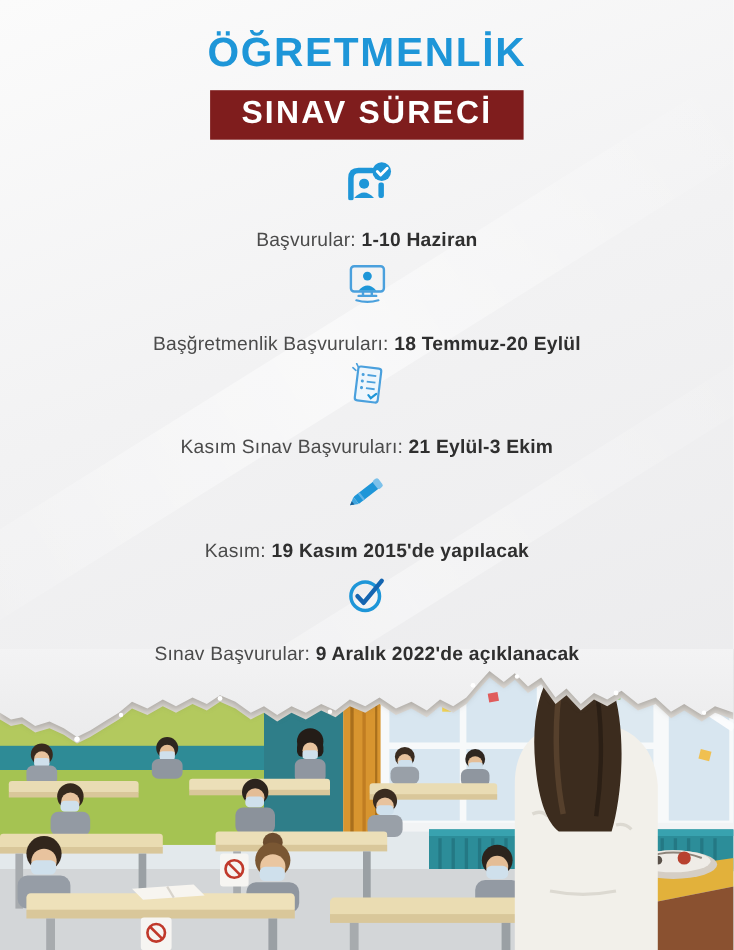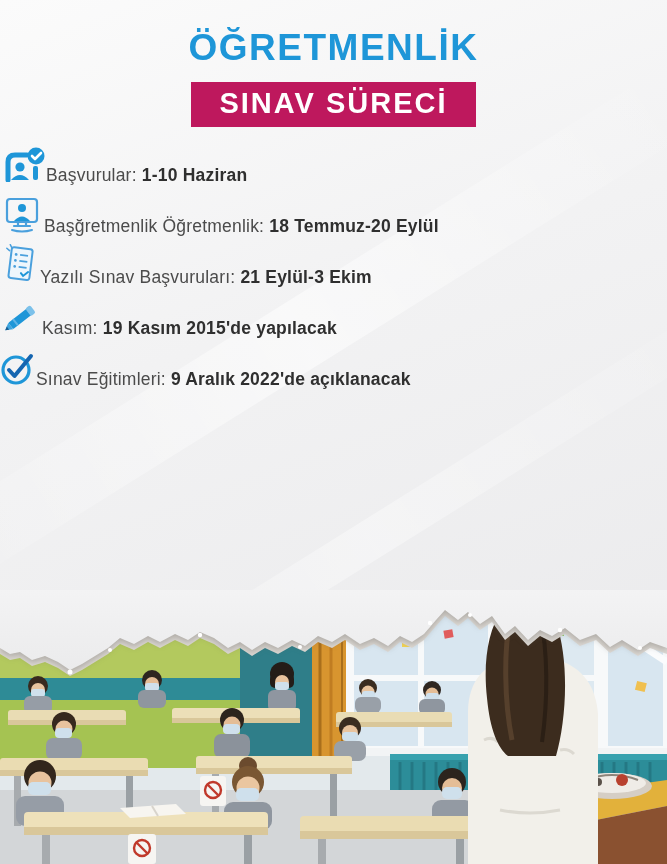--- a/index.html
+++ b/index.html
@@ -11,26 +11,26 @@
   .streak{position:absolute;background:linear-gradient(90deg,rgba(255,255,255,0),rgba(255,255,255,.55),rgba(255,255,255,0));pointer-events:none;}
   .streak1{width:900px;height:70px;left:-150px;top:300px;transform:rotate(-32deg);}
   .streak2{width:900px;height:40px;left:-80px;top:520px;transform:rotate(-32deg);opacity:.7;}
 
   .header{position:relative;text-align:center;padding-top:24px;z-index:2;}
   .title{
     color:#1e96d8;font-weight:800;font-size:37px;line-height:1.32;
     letter-spacing:1.5px;margin:0;
   }
   .badge{
-    display:inline-block;margin-top:9px;background:#be185d;color:#ffffff;
+    display:inline-block;margin-top:9px;background:#7f1d1d;color:#ffffff;
     font-weight:800;font-size:29px;letter-spacing:2px;padding:5px 28px 7px;
   }
 
   .timeline{position:relative;z-index:2;margin-top:17px;}
-  .t-item{display:flex;flex-direction:row;align-items:flex-end;margin-bottom:9px;}
+  .t-item{display:flex;flex-direction:column;align-items:center;margin-bottom:9px;gap:22px;}
   .t-icon{height:38px;display:flex;align-items:flex-end;justify-content:center;margin-bottom:4px;}
   .t-text{font-size:17.5px;color:#4b4b4b;letter-spacing:.2px;}
   .t-text b{color:#2f2f2f;font-weight:700;}
 
   .scene{position:absolute;left:0;bottom:0;width:667px;height:274px;z-index:1;}
   .scene svg{display:block;}
   .paper-edge{filter:drop-shadow(0 3px 3px rgba(90,85,80,.35));}
 </style>
 </head>
 <body>
@@ -65,40 +65,40 @@
   <div class="t-item">
     <div class="t-icon">
       <svg width="44" height="37" viewBox="0 0 44 37">
         <rect x="7" y="3" width="30" height="23" rx="3" fill="none" stroke="#4aa0dd" stroke-width="2.2"></rect>
         <circle cx="22" cy="12" r="4" fill="#1e96d8"></circle>
         <path d="M14 25 q8-9 16 0 Z" fill="#1e96d8"></path>
         <path d="M14 30 h16 M18 26 v4 M26 26 v4" fill="none" stroke="#4aa0dd" stroke-width="2.2" stroke-linecap="round"></path>
         <path d="M12 34 q10 3 20 0" fill="none" stroke="#4aa0dd" stroke-width="2" stroke-linecap="round"></path>
       </svg>
     </div>
-    <div class="t-text"><span>Başğretmenlik Öğretmenlik:</span> <b>18 Temmuz-20 Eylül</b></div>
+    <div class="t-text"><span>Başğretmenlik Başvuruları:</span> <b>18 Temmuz-20 Eylül</b></div>
   </div>
 
   <div class="t-item">
     <div class="t-icon">
       <svg width="40" height="40" viewBox="0 0 40 40">
         <g transform="rotate(7 20 20)">
           <rect x="10" y="4" width="21" height="31" rx="2.5" fill="#eef6fc" stroke="#4aa0dd" stroke-width="2"></rect>
           <circle cx="15" cy="11" r="1.4" fill="#4aa0dd"></circle>
             <line x1="19" y1="11" x2="27" y2="11" stroke="#4aa0dd" stroke-width="1.7"></line>
           <circle cx="15" cy="17" r="1.4" fill="#4aa0dd"></circle>
             <line x1="19" y1="17" x2="27" y2="17" stroke="#4aa0dd" stroke-width="1.7"></line>
           <circle cx="15" cy="23" r="1.4" fill="#4aa0dd"></circle>
             <line x1="19" y1="23" x2="27" y2="23" stroke="#4aa0dd" stroke-width="1.7"></line>
           <path d="M22 29 l2.5 2.5 l4.5-4.5" fill="none" stroke="#1e96d8" stroke-width="2" stroke-linecap="round"></path>
           <path d="M8 2 l2 3 M5 6 l3 2" stroke="#4aa0dd" stroke-width="1.5" stroke-linecap="round"></path>
         </g>
       </svg>
     </div>
-    <div class="t-text"><span>Yazılı Sınav Başvuruları:</span> <b>21 Eylül-3 Ekim</b></div>
+    <div class="t-text"><span>Kasım Sınav Başvuruları:</span> <b>21 Eylül-3 Ekim</b></div>
   </div>
 
   <div class="t-item">
     <div class="t-icon">
       <svg width="42" height="34" viewBox="0 0 42 34">
         <g transform="rotate(-38 21 17)">
           <rect x="8" y="13" width="24" height="8" rx="1" fill="#1e96d8"></rect>
           <rect x="30" y="12.2" width="6" height="9.6" rx="2" fill="#7cc1ea"></rect>
           <path d="M8 13 L1 17 L8 21 Z" fill="#3ea4de"></path>
           <path d="M1 17 L4.5 15 L4.5 19 Z" fill="#1a5e93"></path>
@@ -109,21 +109,21 @@
     <div class="t-text"><span>Kasım:</span> <b>19 Kasım 2015'de yapılacak</b></div>
   </div>
 
   <div class="t-item">
     <div class="t-icon">
       <svg width="36" height="34" viewBox="0 0 36 34">
         <circle cx="16" cy="18" r="13" fill="none" stroke="#1e96d8" stroke-width="3.2"></circle>
         <path d="M9 18 l5.5 6 L31 4" fill="none" stroke="#1565b0" stroke-width="4" stroke-linecap="round" stroke-linejoin="round"></path>
       </svg>
     </div>
-    <div class="t-text"><span>Sınav Eğitimleri:</span> <b>9 Aralık 2022'de açıklanacak</b></div>
+    <div class="t-text"><span>Sınav Başvurular:</span> <b>9 Aralık 2022'de açıklanacak</b></div>
   </div>
 
 </div>
 
 <div class="scene">
 <svg width="667" height="274" viewBox="0 0 667 274">
   <defs>
     <linearGradient id="paperGrad" x1="0" y1="0" x2="0" y2="1">
       <stop offset="0" stop-color="#f3f3f4"></stop>
           <stop offset="1" stop-color="#ebebec"></stop>

